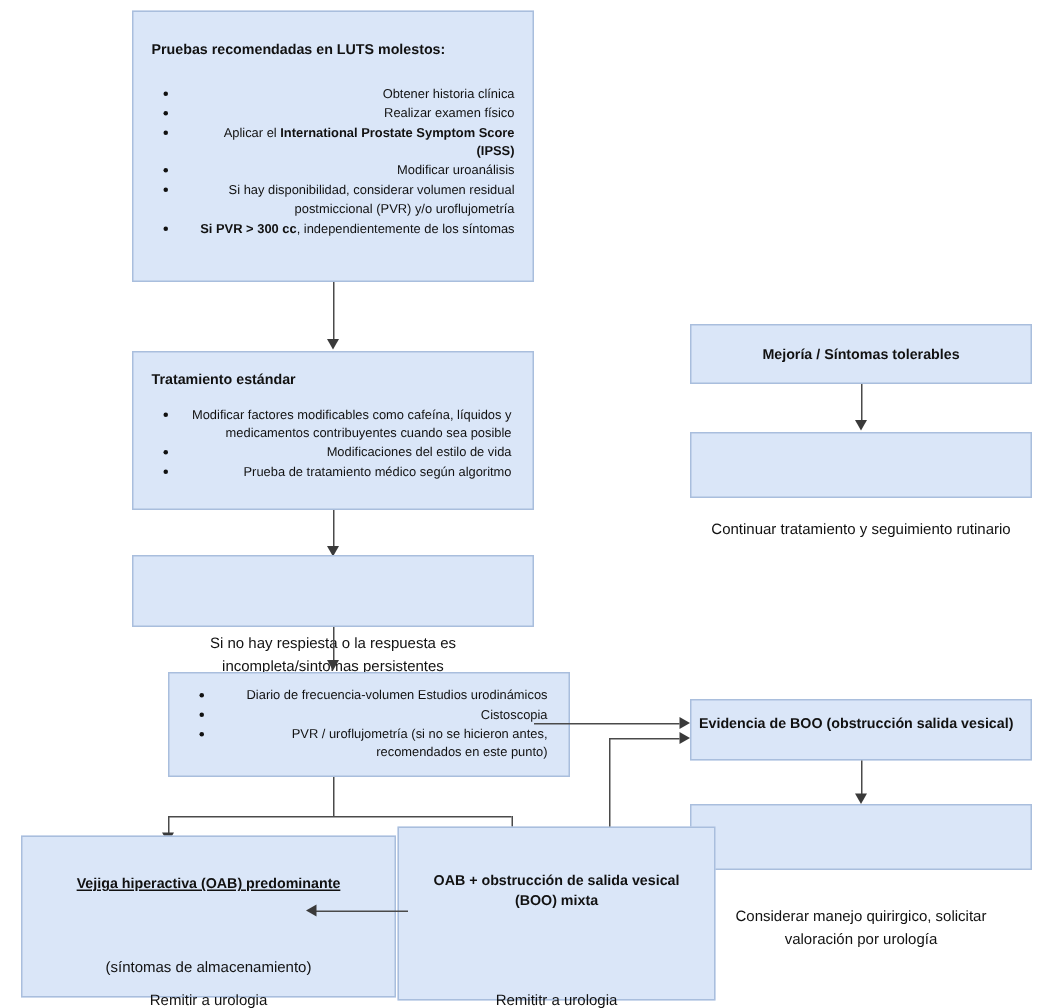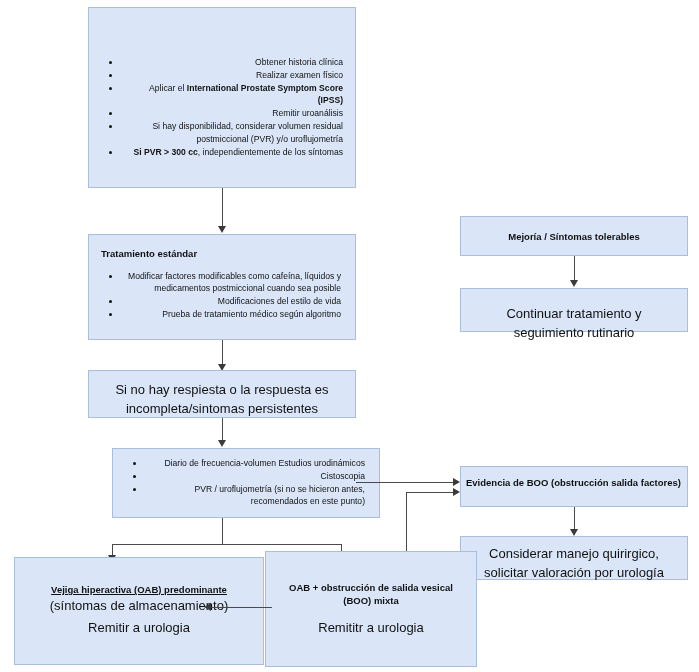--- a/index.html
+++ b/index.html
@@ -45,22 +45,23 @@
     list-style-type: disc;
     text-align: right;
   }
   ul.bullets li {
     font-size: 8.6px;
     line-height: 1.45;
     margin: 0 0 0.5px 0;
     padding-left: 1px;
   }
   .plain {
-    font-size: 13px;
+    font-size: 10px;
     line-height: 1.45;
+    margin-top: 42px;
   }
   .b { font-weight: bold; }
 
   
   .vline {
     position: absolute;
     width: 1px;
     background: #4a4a4a;
   }
   .hline {
@@ -88,50 +89,51 @@
     border-bottom: 4px solid transparent;
     border-right: 7px solid #3a3a3a;
   }
 </style>
 </head>
 <body>
 
 <div id="canvas">
 
   <div class="node" style="left:88px; top:7px; width:268px; height:181px;">
+    <div class="node-inner title" style="top:20px; padding:0 12px;">Pruebas recomendadas en LUTS molestos:</div>
     <ul class="bullets" style="position:absolute; top:48px; left:10px; right:6px;">
       <li>
         <span>Obtener historia clínica</span>
       </li>
       <li>
         <span>Realizar examen físico</span>
       </li>
       <li>
         <span>Aplicar el </span><span class="b">International Prostate Symptom Score (IPSS)</span>
       </li>
       <li>
-        <span>Remitir uroanálisis</span>
+        <span>Modificar uroanálisis</span>
       </li>
       <li>
         <span>Si hay disponibilidad, considerar volumen residual postmiccional (PVR) y/o uroflujometría</span>
       </li>
       <li>
         <span class="b">Si PVR &gt; 300 cc</span><span>, independientemente de los síntomas</span>
       </li>
     </ul>
   </div>
 
   <div class="vline" style="left:222px; top:188px; height:38px;"></div>
   <div class="arrow-down" style="left:218px; top:226px;"></div>
 
   <div class="node" style="left:88px; top:234px; width:268px; height:106px;">
     <div class="node-inner title" style="top:13px; padding:0 12px;">Tratamiento estándar</div>
     <ul class="bullets" style="position:absolute; top:35px; left:10px; right:8px;">
       <li>
-        <span>Modificar factores modificables como cafeína, líquidos y medicamentos postmiccional cuando sea posible</span>
+        <span>Modificar factores modificables como cafeína, líquidos y medicamentos contribuyentes cuando sea posible</span>
       </li>
       <li>
         <span>Modificaciones del estilo de vida</span>
       </li>
       <li>
         <span>Prueba de tratamiento médico según algoritmo</span>
       </li>
     </ul>
   </div>
 
@@ -174,28 +176,28 @@
   </div>
 
   <div class="vline" style="left:574px; top:256px; height:26px;"></div>
   <div class="arrow-down" style="left:570px; top:280px;"></div>
 
   <div class="node" style="left:460px; top:288px; width:228px; height:44px;">
     <div class="node-inner plain center" style="top:16px; padding:0 10px;">Continuar tratamiento y seguimiento rutinario</div>
   </div>
 
   <div class="node" style="left:460px; top:466px; width:228px; height:41px;">
-    <div class="node-inner title" style="top:10px; padding:0 5px;">Evidencia de BOO (obstrucción salida factores)</div>
+    <div class="node-inner title" style="top:10px; padding:0 5px;">Evidencia de BOO (obstrucción salida vesical)</div>
   </div>
 
   <div class="vline" style="left:574px; top:507px; height:24px;"></div>
   <div class="arrow-down" style="left:570px; top:529px;"></div>
 
   <div class="node" style="left:460px; top:536px; width:228px; height:44px;">
-    <div class="node-inner plain center" style="top:8px; padding:0 12px;">Considerar manejo quirirgico, solicitar valoración por urología</div>
+    <div class="node-inner plain center" style="top:26px; padding:0 12px;">Considerar manejo quirirgico, solicitar valoración por urología</div>
   </div>
 
   <div class="node" style="left:14px; top:557px; width:250px; height:108px;">
     <div class="node-inner title center" style="top:26px; padding:0 6px;text-decoration:underline;">Vejiga hiperactiva (OAB) predominante</div>
     <div class="node-inner plain center" style="top:39px; padding:0 6px;text-align:center;">(síntomas de almacenamiento)</div>
     <div class="node-inner plain center" style="top:61px; padding:0 16px;">Remitir a urologia</div>
   </div>
 
   <div class="node" style="left:265px; top:551px; width:212px; height:116px;">
     <div class="node-inner title center" style="top:30px; padding:0 12px;">OAB + obstrucción de salida  vesical (BOO) mixta</div>

